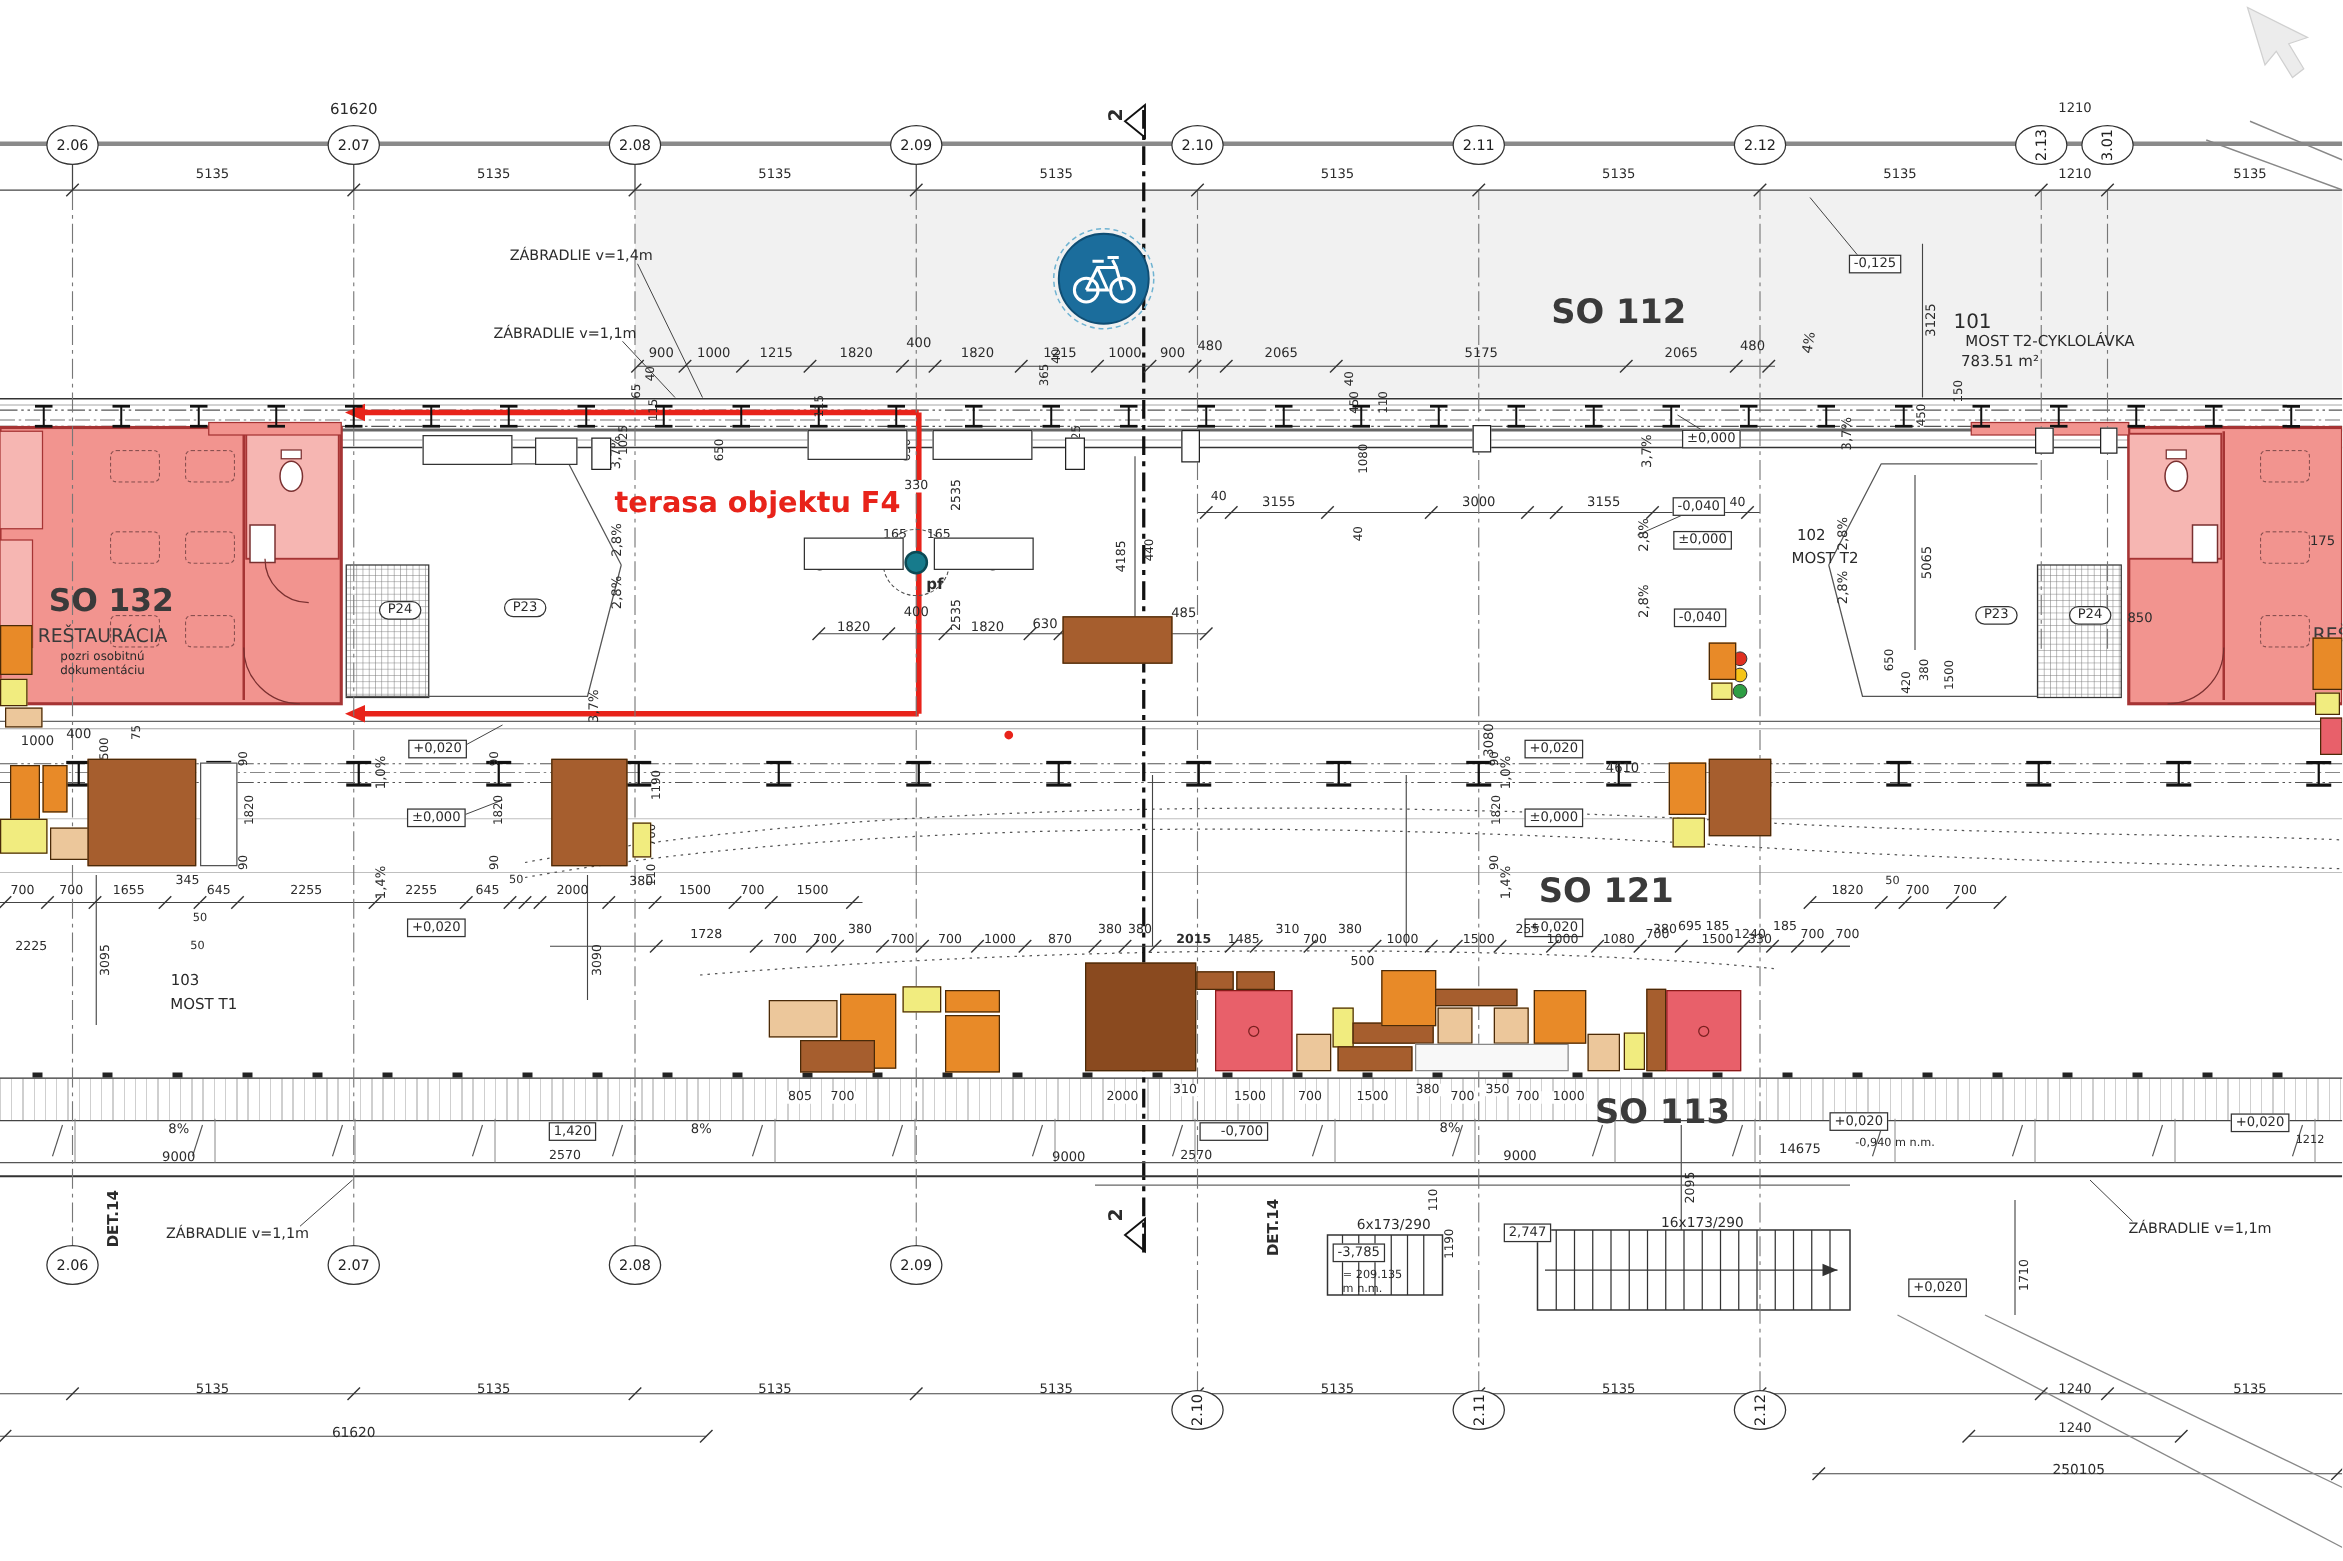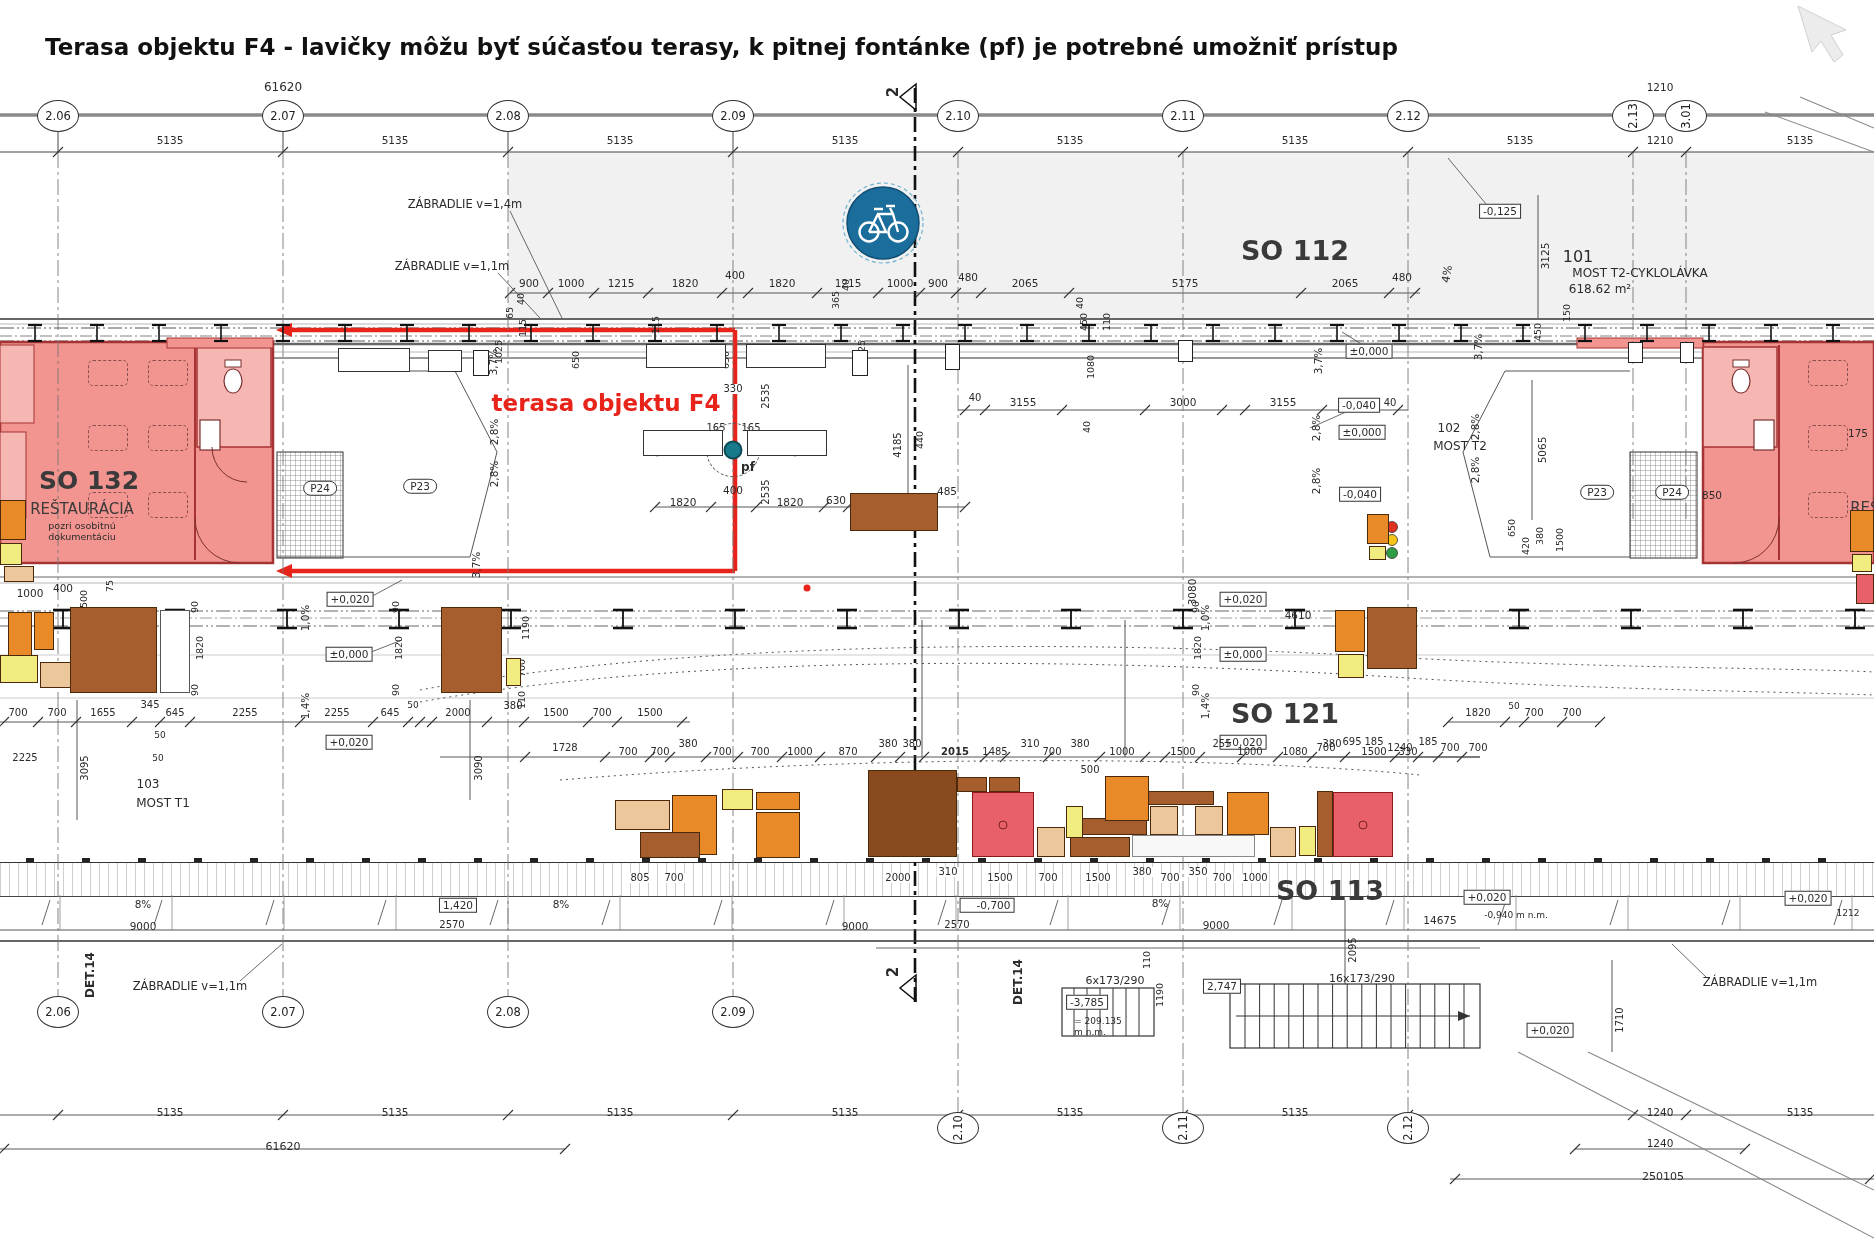--- a/index.html
+++ b/index.html
@@ -529,21 +529,20 @@
       <line x1="1426" y1="860" x2="1434" y2="860" stroke="#222" stroke-width="4"></line>
       <line x1="1482" y1="860" x2="1490" y2="860" stroke="#222" stroke-width="4"></line>
       <line x1="1538" y1="860" x2="1546" y2="860" stroke="#222" stroke-width="4"></line>
       <line x1="1594" y1="860" x2="1602" y2="860" stroke="#222" stroke-width="4"></line>
       <line x1="1650" y1="860" x2="1658" y2="860" stroke="#222" stroke-width="4"></line>
       <line x1="1706" y1="860" x2="1714" y2="860" stroke="#222" stroke-width="4"></line>
       <line x1="1762" y1="860" x2="1770" y2="860" stroke="#222" stroke-width="4"></line>
       <line x1="1818" y1="860" x2="1826" y2="860" stroke="#222" stroke-width="4"></line>
     </svg>
 
-  <div class="title">Terasa objektu F4 - lavičky môžu byť súčasťou terasy, k pitnej fontánke (pf) je potrebné umožniť prístup</div>
 
   <div class="pfring" style="left:733px;top:450px;"></div>
   <div class="pfdot" style="left:733px;top:450px;"></div>
 
   <div id="overlay">
       <div class="ann" style="left: 283px; top: 87px; font-size: 12px; font-weight: 400; color: rgb(43, 43, 43); transform: translate(-50%, -50%);">61620</div>
       <div class="ann" style="left: 1660px; top: 87px; font-size: 10.5px; font-weight: 400; color: rgb(43, 43, 43); transform: translate(-50%, -50%);">1210</div>
       <div class="ann" style="left: 170px; top: 140px; font-size: 10.5px; font-weight: 400; color: rgb(43, 43, 43); transform: translate(-50%, -50%);">5135</div>
       <div class="ann" style="left: 395px; top: 140px; font-size: 10.5px; font-weight: 400; color: rgb(43, 43, 43); transform: translate(-50%, -50%);">5135</div>
       <div class="ann" style="left: 620px; top: 140px; font-size: 10.5px; font-weight: 400; color: rgb(43, 43, 43); transform: translate(-50%, -50%);">5135</div>
@@ -562,21 +561,21 @@
       <div class="ann" style="left: 1295px; top: 250px; font-size: 27px; font-weight: 700; color: rgb(58, 58, 58); transform: translate(-50%, -50%);">SO 112</div>
       <div class="ann" style="left: 1285px; top: 713px; font-size: 27px; font-weight: 700; color: rgb(58, 58, 58); transform: translate(-50%, -50%);">SO 121</div>
       <div class="ann" style="left: 1330px; top: 890px; font-size: 27px; font-weight: 700; color: rgb(58, 58, 58); transform: translate(-50%, -50%);">SO 113</div>
       <div class="ann" style="left: 89px; top: 480px; font-size: 25px; font-weight: 700; color: rgb(58, 58, 58); transform: translate(-50%, -50%);">SO 132</div>
       <div class="ann" style="left: 82px; top: 509px; font-size: 15px; font-weight: 400; color: rgb(58, 58, 58); transform: translate(-50%, -50%);">REŠTAURÁCIA</div>
       <div class="ann" style="left: 82px; top: 526px; font-size: 9.5px; font-weight: 400; color: rgb(43, 43, 43); transform: translate(-50%, -50%);">pozri osobitnú</div>
       <div class="ann" style="left: 82px; top: 537px; font-size: 9.5px; font-weight: 400; color: rgb(43, 43, 43); transform: translate(-50%, -50%);">dokumentáciu</div>
       <div class="ann" style="left: 1902px; top: 508px; font-size: 15px; font-weight: 400; color: rgb(58, 58, 58); transform: translate(-50%, -50%);">REŠTAURÁCIA</div>
       <div class="ann" style="left: 1578px; top: 257px; font-size: 16px; font-weight: 400; color: rgb(43, 43, 43); transform: translate(-50%, -50%);">101</div>
       <div class="ann" style="left: 1640px; top: 273px; font-size: 12px; font-weight: 400; color: rgb(43, 43, 43); transform: translate(-50%, -50%);">MOST T2-CYKLOLÁVKA</div>
-      <div class="ann" style="left: 1600px; top: 289px; font-size: 12px; font-weight: 400; color: rgb(43, 43, 43); transform: translate(-50%, -50%);">618.62 m²</div>
+      <div class="ann" style="left: 1600px; top: 289px; font-size: 12px; font-weight: 400; color: rgb(43, 43, 43); transform: translate(-50%, -50%);">783.51 m²</div>
       <div class="ann" style="left: 1449px; top: 428px; font-size: 12px; font-weight: 400; color: rgb(43, 43, 43); transform: translate(-50%, -50%);">102</div>
       <div class="ann" style="left: 1460px; top: 446px; font-size: 12px; font-weight: 400; color: rgb(43, 43, 43); transform: translate(-50%, -50%);">MOST T2</div>
       <div class="ann" style="left: 148px; top: 784px; font-size: 12px; font-weight: 400; color: rgb(43, 43, 43); transform: translate(-50%, -50%);">103</div>
       <div class="ann" style="left: 163px; top: 803px; font-size: 12px; font-weight: 400; color: rgb(43, 43, 43); transform: translate(-50%, -50%);">MOST T1</div>
       <div class="ann" style="left: 606px; top: 403px; font-size: 23px; font-weight: 700; color: rgb(232, 35, 26); transform: translate(-50%, -50%);">terasa objektu F4</div>
       <div class="ann" style="left: 748px; top: 467px; font-size: 12px; font-weight: 700; color: rgb(43, 43, 43); transform: translate(-50%, -50%);">pf</div>
       <div class="ann pill" style="left: 320px; top: 488px; font-size: 10.5px; font-weight: 400; color: rgb(43, 43, 43); transform: translate(-50%, -50%);">P24</div>
       <div class="ann pill" style="left: 420px; top: 486px; font-size: 10.5px; font-weight: 400; color: rgb(43, 43, 43); transform: translate(-50%, -50%);">P23</div>
       <div class="ann pill" style="left: 1597px; top: 492px; font-size: 10.5px; font-weight: 400; color: rgb(43, 43, 43); transform: translate(-50%, -50%);">P23</div>
       <div class="ann pill" style="left: 1672px; top: 492px; font-size: 10.5px; font-weight: 400; color: rgb(43, 43, 43); transform: translate(-50%, -50%);">P24</div>

